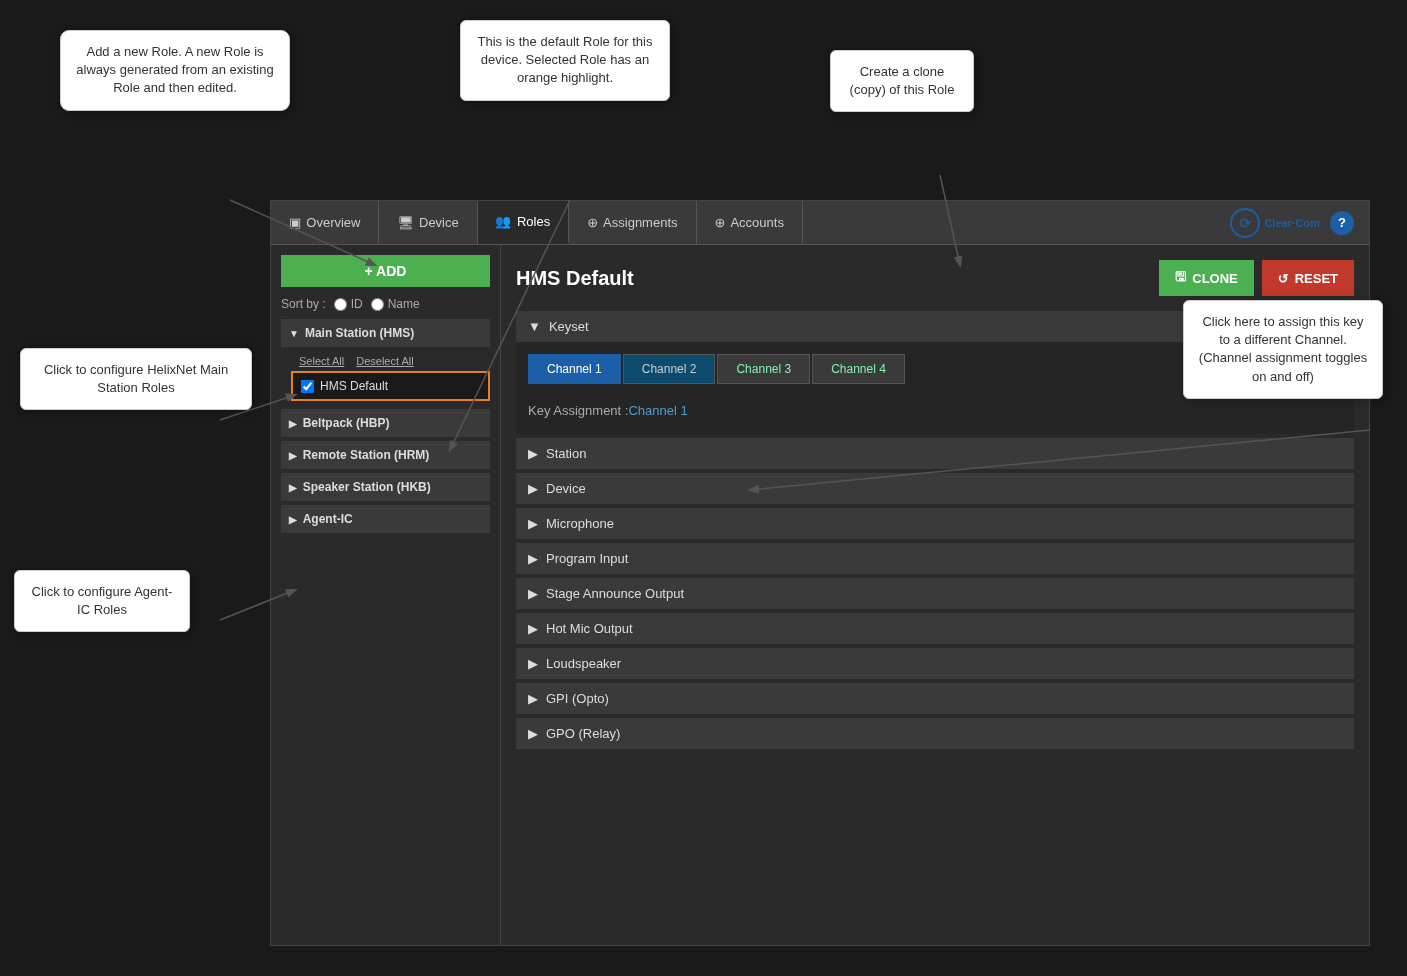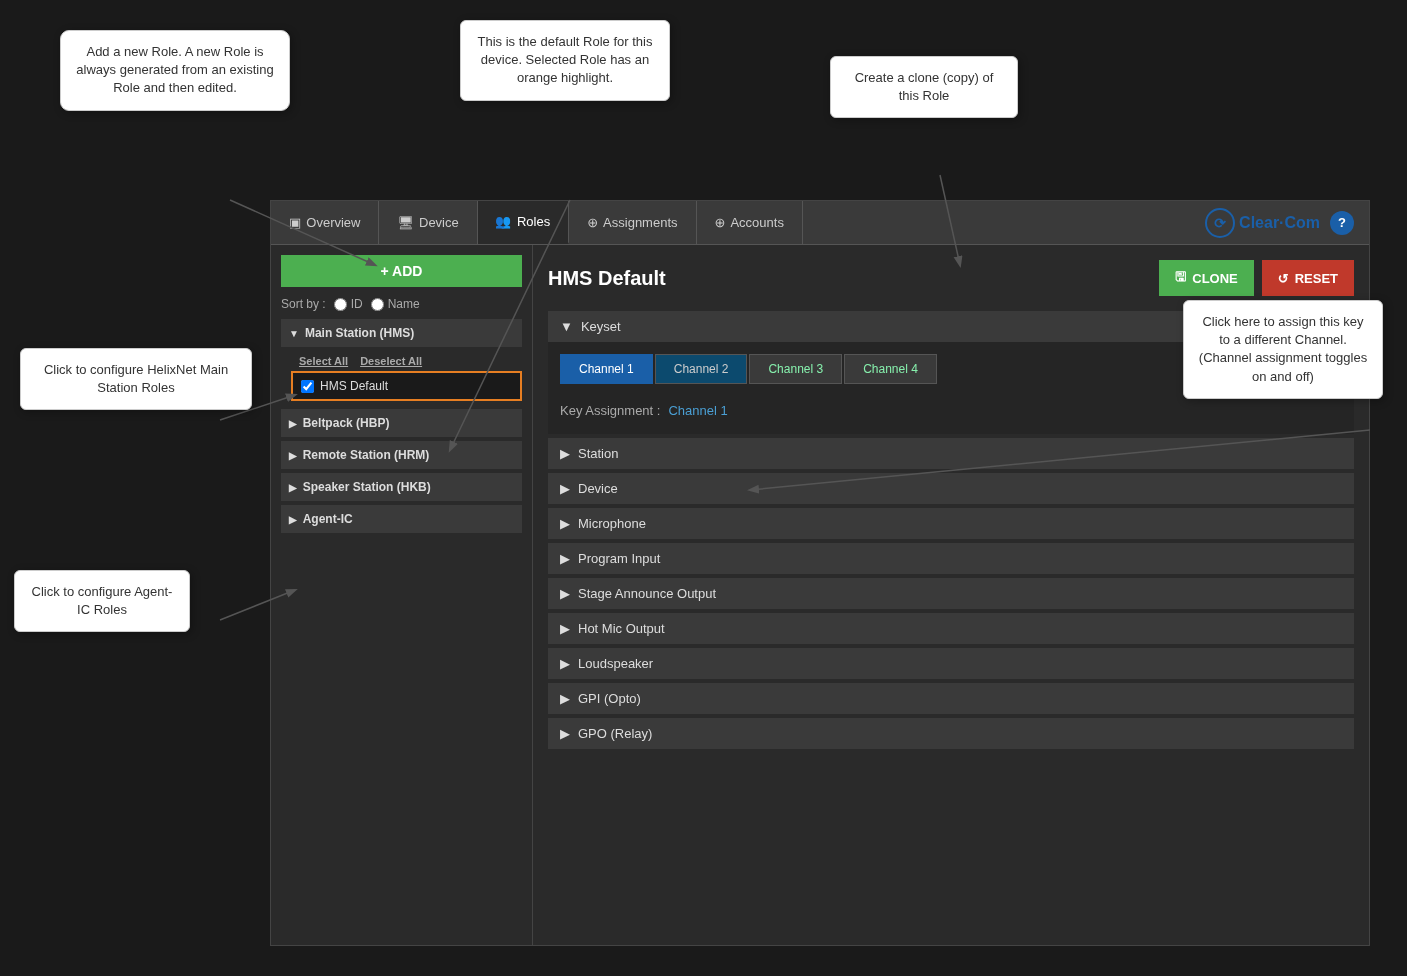--- a/index.html
+++ b/index.html
@@ -71,21 +71,21 @@
       display: flex;
       align-items: center;
       justify-content: center;
       color: #1a5fa8;
       font-size: 14px;
       font-weight: bold;
     }
 
     .logo-text {
       color: #1a5fa8;
-      font-size: 16px;
+      font-size: 11px;
       font-weight: bold;
     }
 
     .help-btn {
       width: 24px;
       height: 24px;
       border-radius: 50%;
       background: #1a5fa8;
       color: #fff;
       display: flex;
@@ -97,21 +97,21 @@
     }
 
     
     .main-content {
       display: flex;
       min-height: 700px;
     }
 
     
     .left-panel {
-      width: 262px;
+      width: 230px;
       background: #2a2a2a;
       border-right: 1px solid #444;
       padding: 10px;
       flex-shrink: 0;
     }
 
     .add-btn {
       display: flex;
       align-items: center;
       justify-content: center;
@@ -170,21 +170,20 @@
       gap: 12px;
       padding: 4px 8px;
       font-size: 11px;
       color: #aaa;
     }
 
     .select-link {
       color: #aaa;
       cursor: pointer;
       text-decoration: underline;
-      font-weight: bold;
     }
 
     .role-item {
       display: flex;
       align-items: center;
       gap: 6px;
       padding: 6px 8px;
       cursor: pointer;
       color: #ddd;
       font-size: 12px;
@@ -295,21 +294,20 @@
     }
 
     .channel-tab.partial {
       background: #3a3a3a;
       color: #86efac;
     }
 
     .field-row {
       display: flex;
       align-items: flex-start;
-      gap: 8px;
       padding: 4px 0;
       font-size: 13px;
       color: #aaa;
     }
 
     .field-link {
       color: #4a9fd4;
       cursor: pointer;
     }
 
@@ -544,21 +542,21 @@
 </div>
 
 <div class="callout" style="left: 60px; top: 30px; width: 230px; border-radius: 9px;">
   <span>Add a new Role. A new Role is always generated from an existing Role and then edited.</span>
 </div>
 
 <div class="callout" style="left: 460px; top: 20px; width: 210px;">
   <span>This is the default Role for this device. Selected Role has an orange highlight.</span>
 </div>
 
-<div class="callout" style="left: 830px; top: 56px; width: 188px;">
+<div class="callout" style="left: 830px; top: 50px; width: 144px;">
   <span>Create a clone (copy) of this Role</span>
 </div>
 
 <div class="callout" style="left: 20px; top: 348px; width: 232px;">
   <span>Click to configure HelixNet Main Station Roles</span>
 </div>
 
 <div class="callout" style="left: 14px; top: 570px; width: 176px;">
   <span>Click to configure Agent-IC Roles</span>
 </div>

